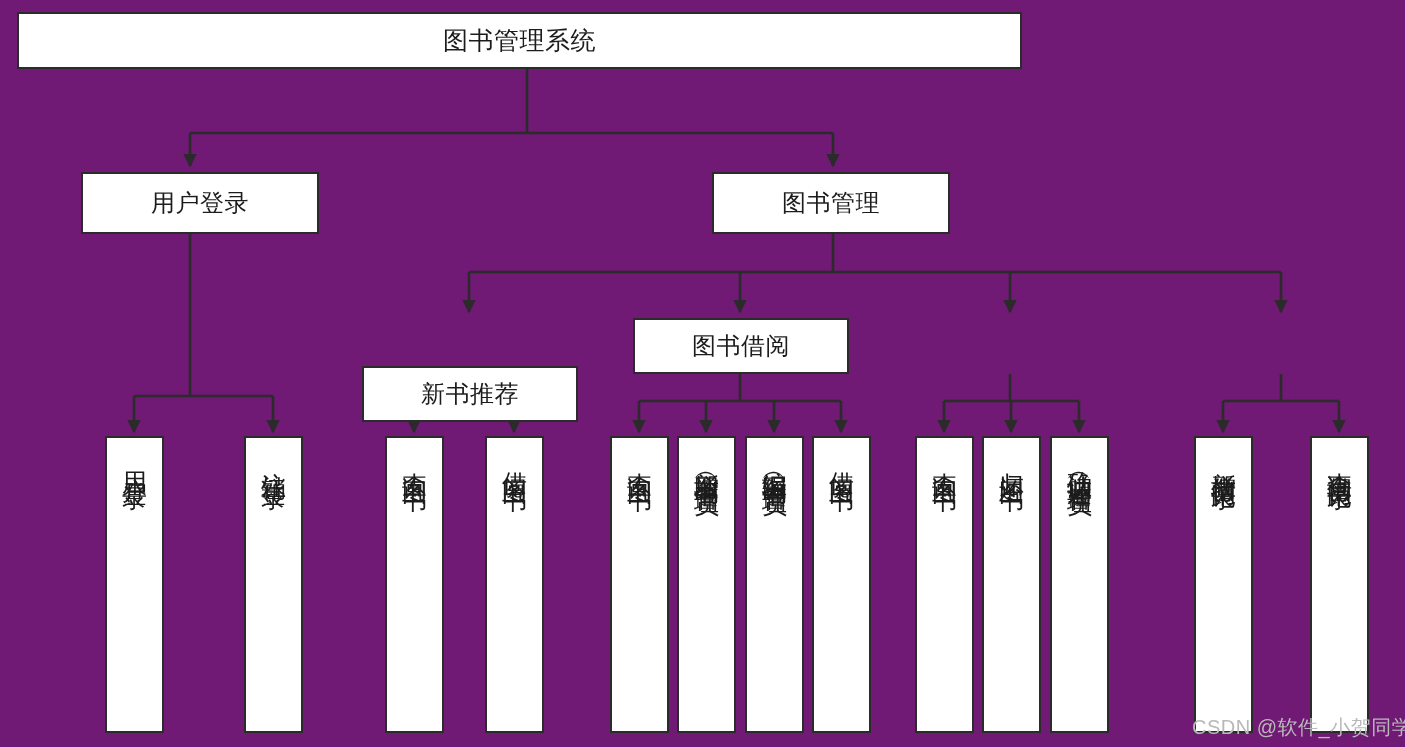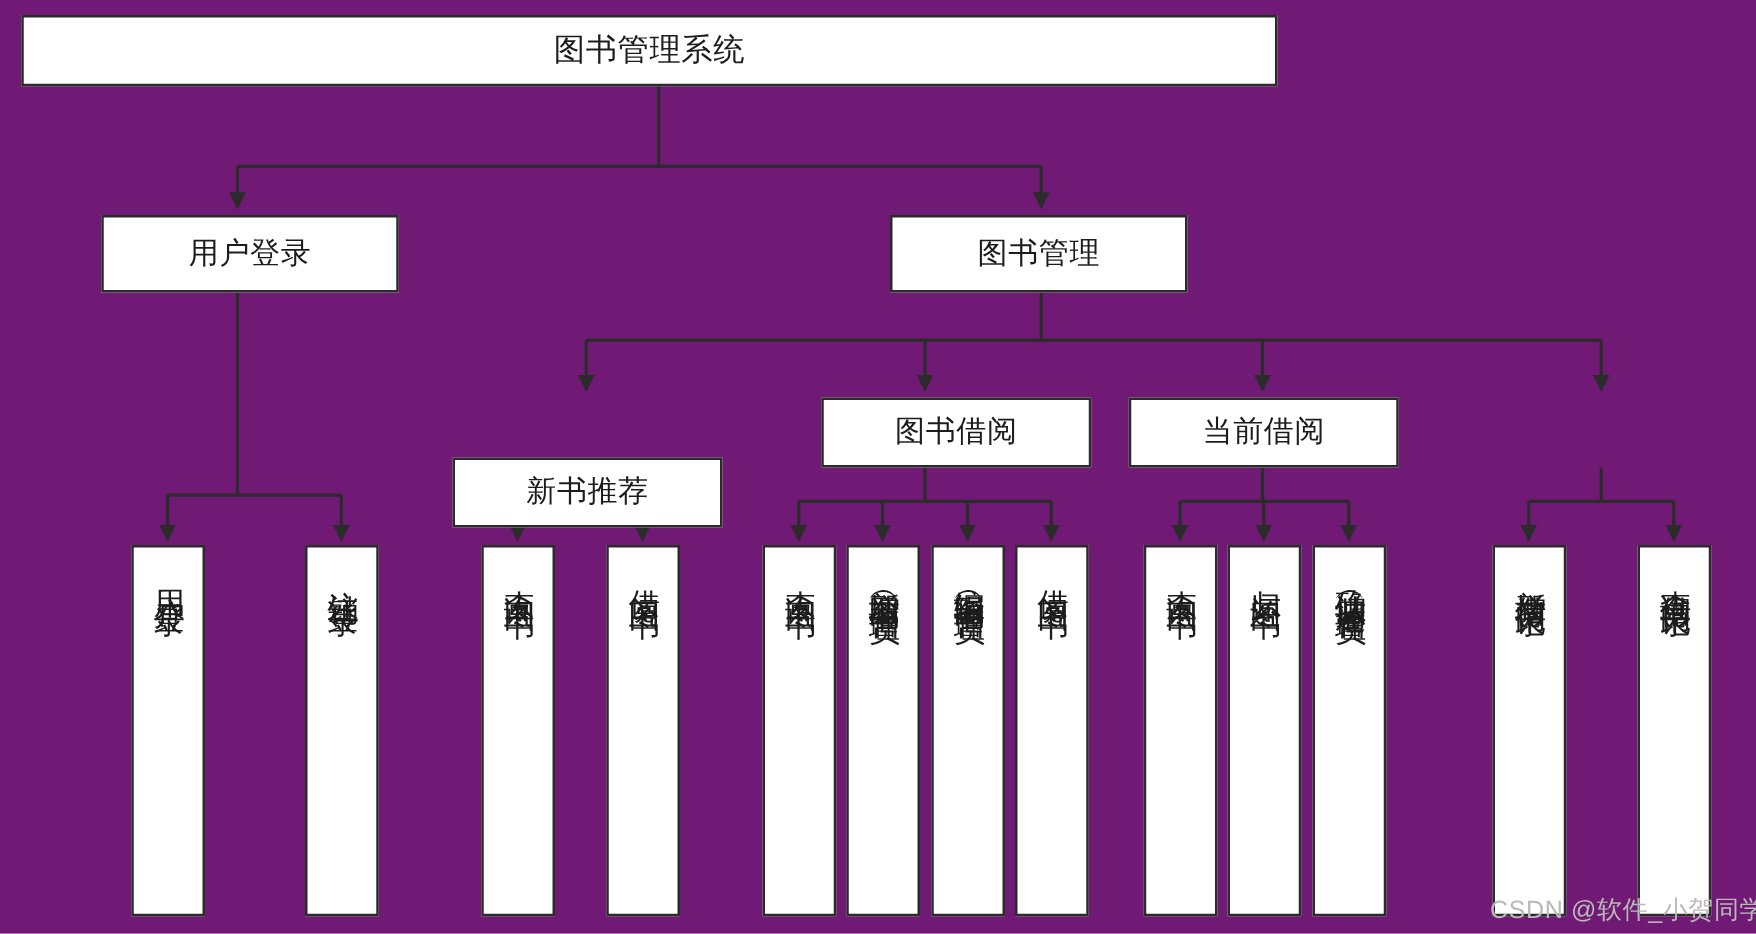--- a/index.html
+++ b/index.html
@@ -138,25 +138,22 @@
   <div class="node horiz" style="left:81px; top:172px; width:238px; height:62px;">
     <span class="label">用户登录</span>
   </div>
   <div class="node horiz" style="left:712px; top:172px; width:238px; height:62px;">
     <span class="label">图书管理</span>
   </div>
 
   <div class="node horiz" style="left:362px; top:318px; width:216px; height:56px;margin-top:48px;">
     <span class="label">新书推荐</span>
   </div>
-  <div class="node horiz" style="left:633px; top:318px; width:216px; height:56px;margin-left:24px;">
+  <div class="node horiz" style="left:633px; top:318px; width:216px; height:56px;">
     <span class="label">图书借阅</span>
-  </div>
-  <div class="node horiz" style="left:903px; top:318px; width:216px; height:56px;">
-    <span class="label">当前借阅</span>
   </div>
 
   <div class="node vert" style="left:105px; top:436px; width:59px; height:297px;">
     <span class="label">用户登录</span>
   </div>
   <div class="node vert" style="left:244px; top:436px; width:59px; height:297px;">
     <span class="label">注销登录</span>
   </div>
 
   <div class="node vert" style="left:385px; top:436px; width:59px; height:297px;">

